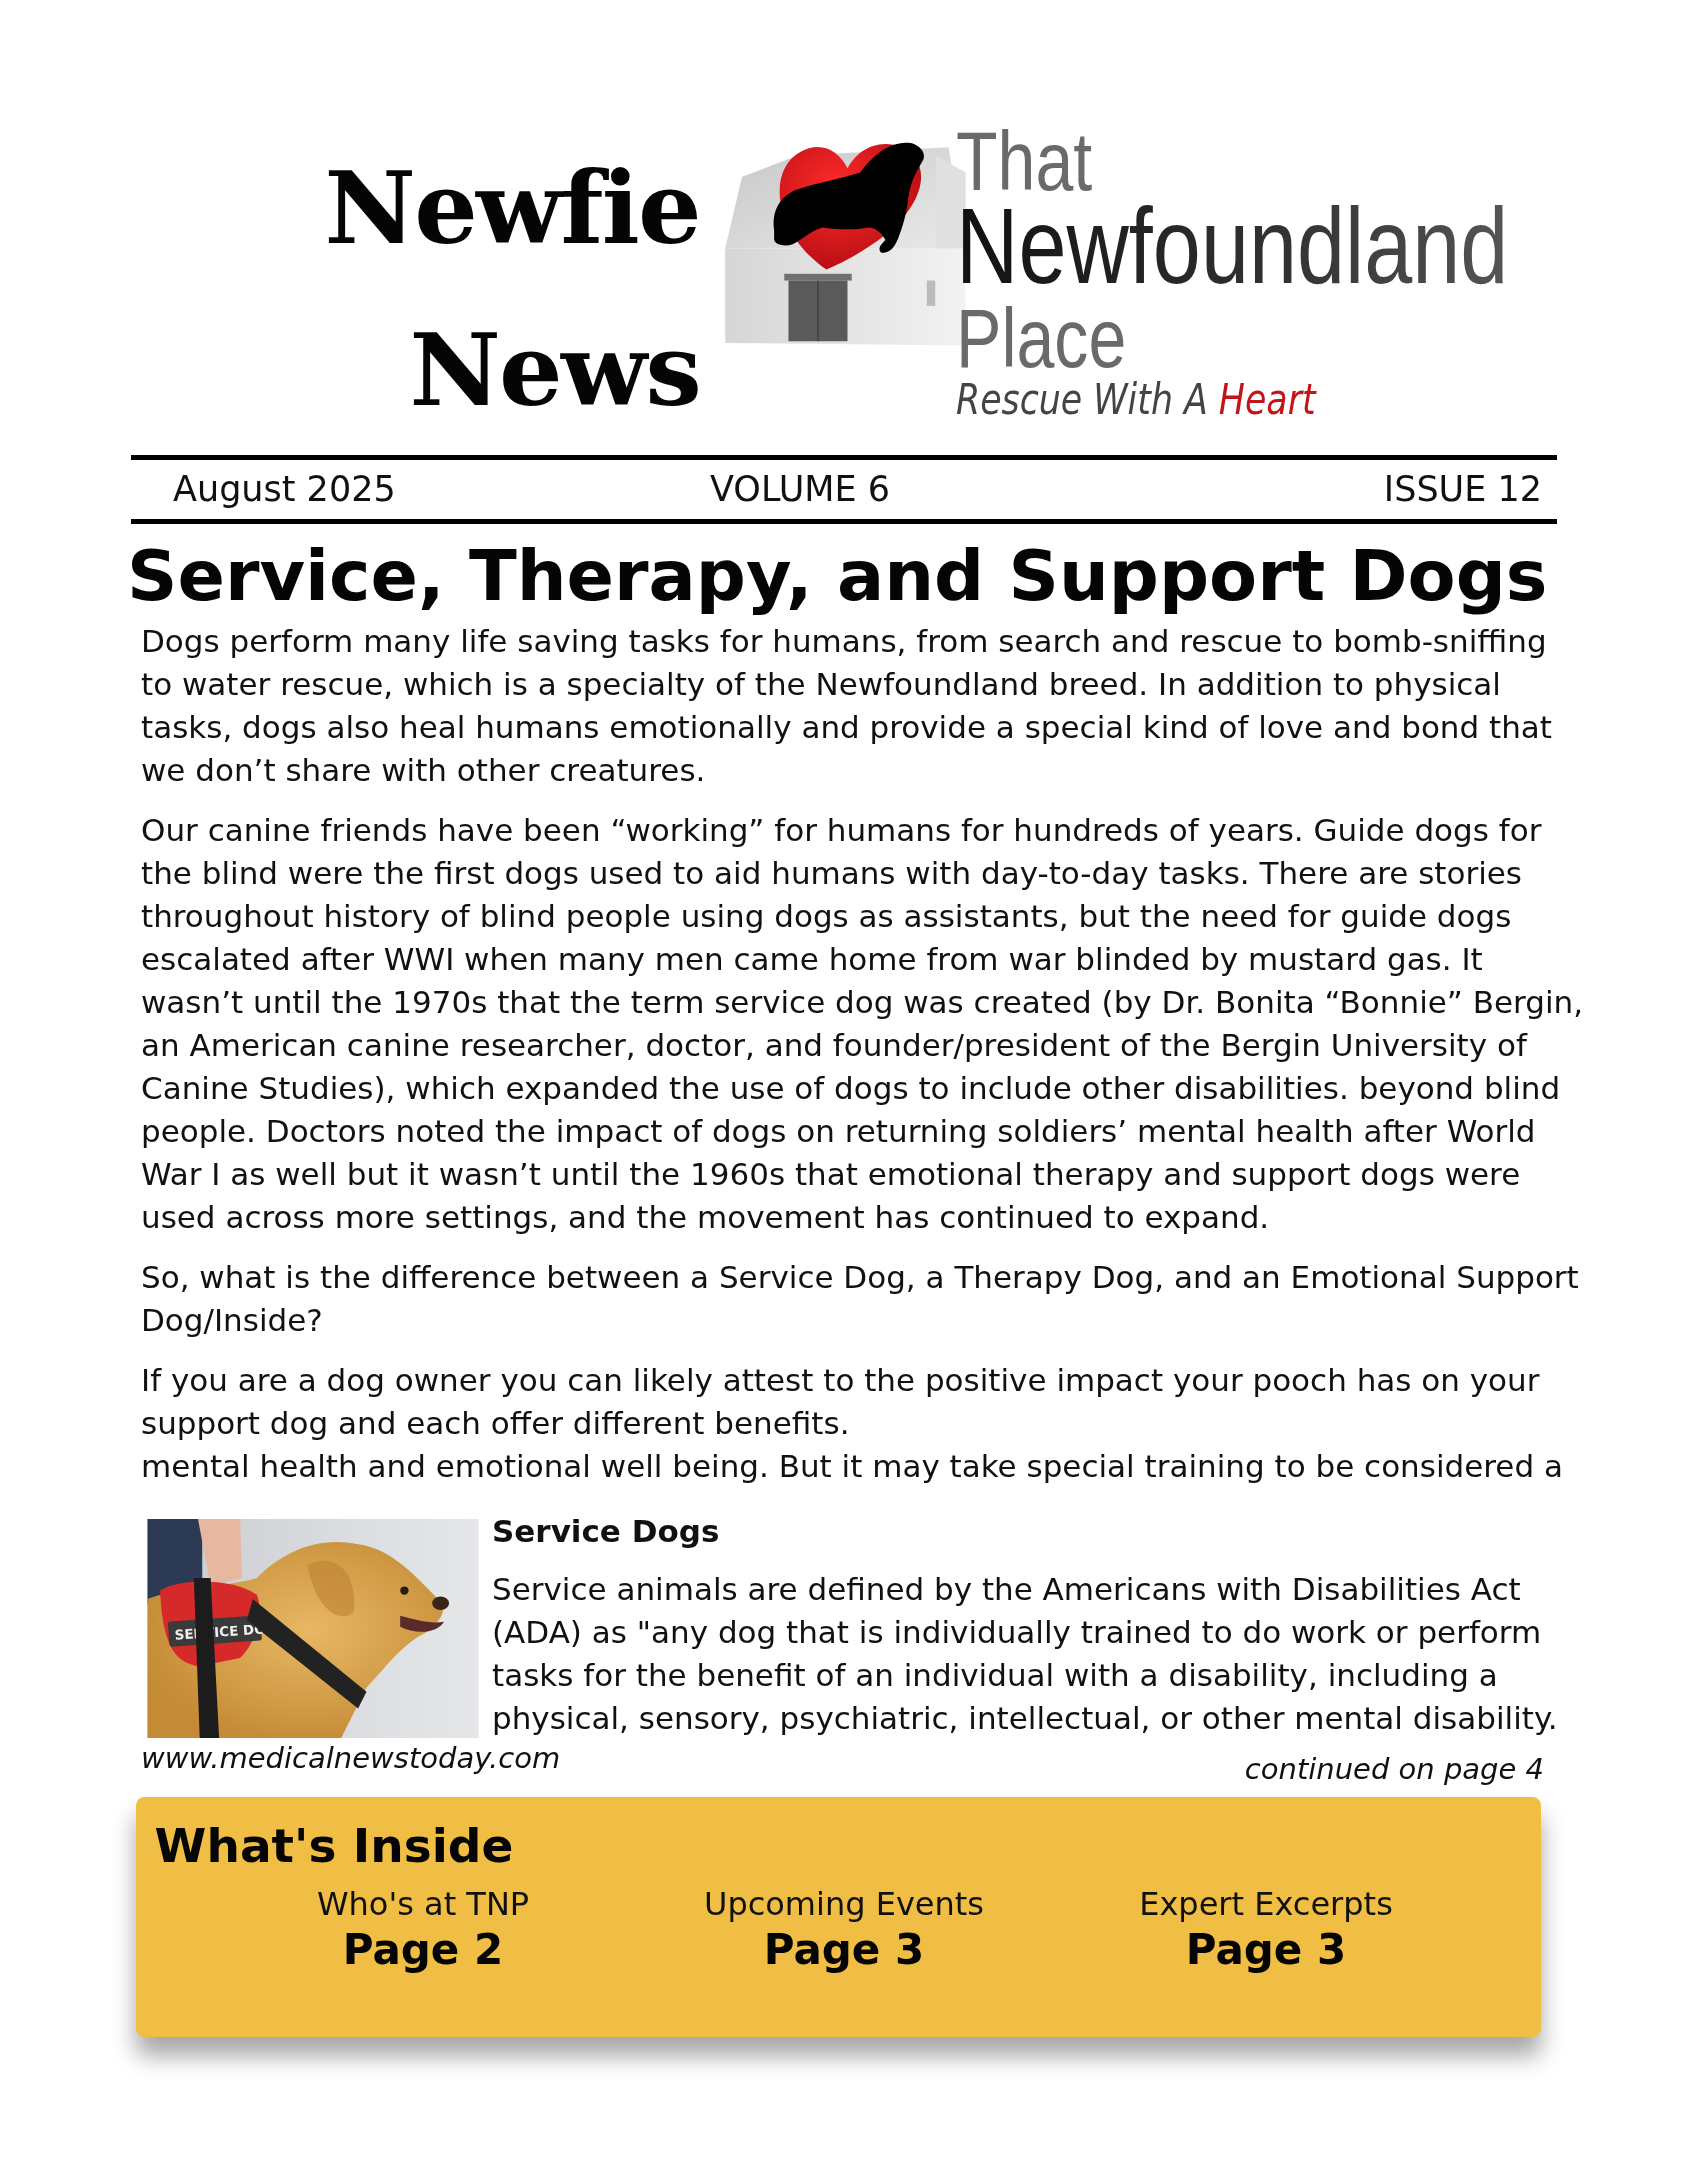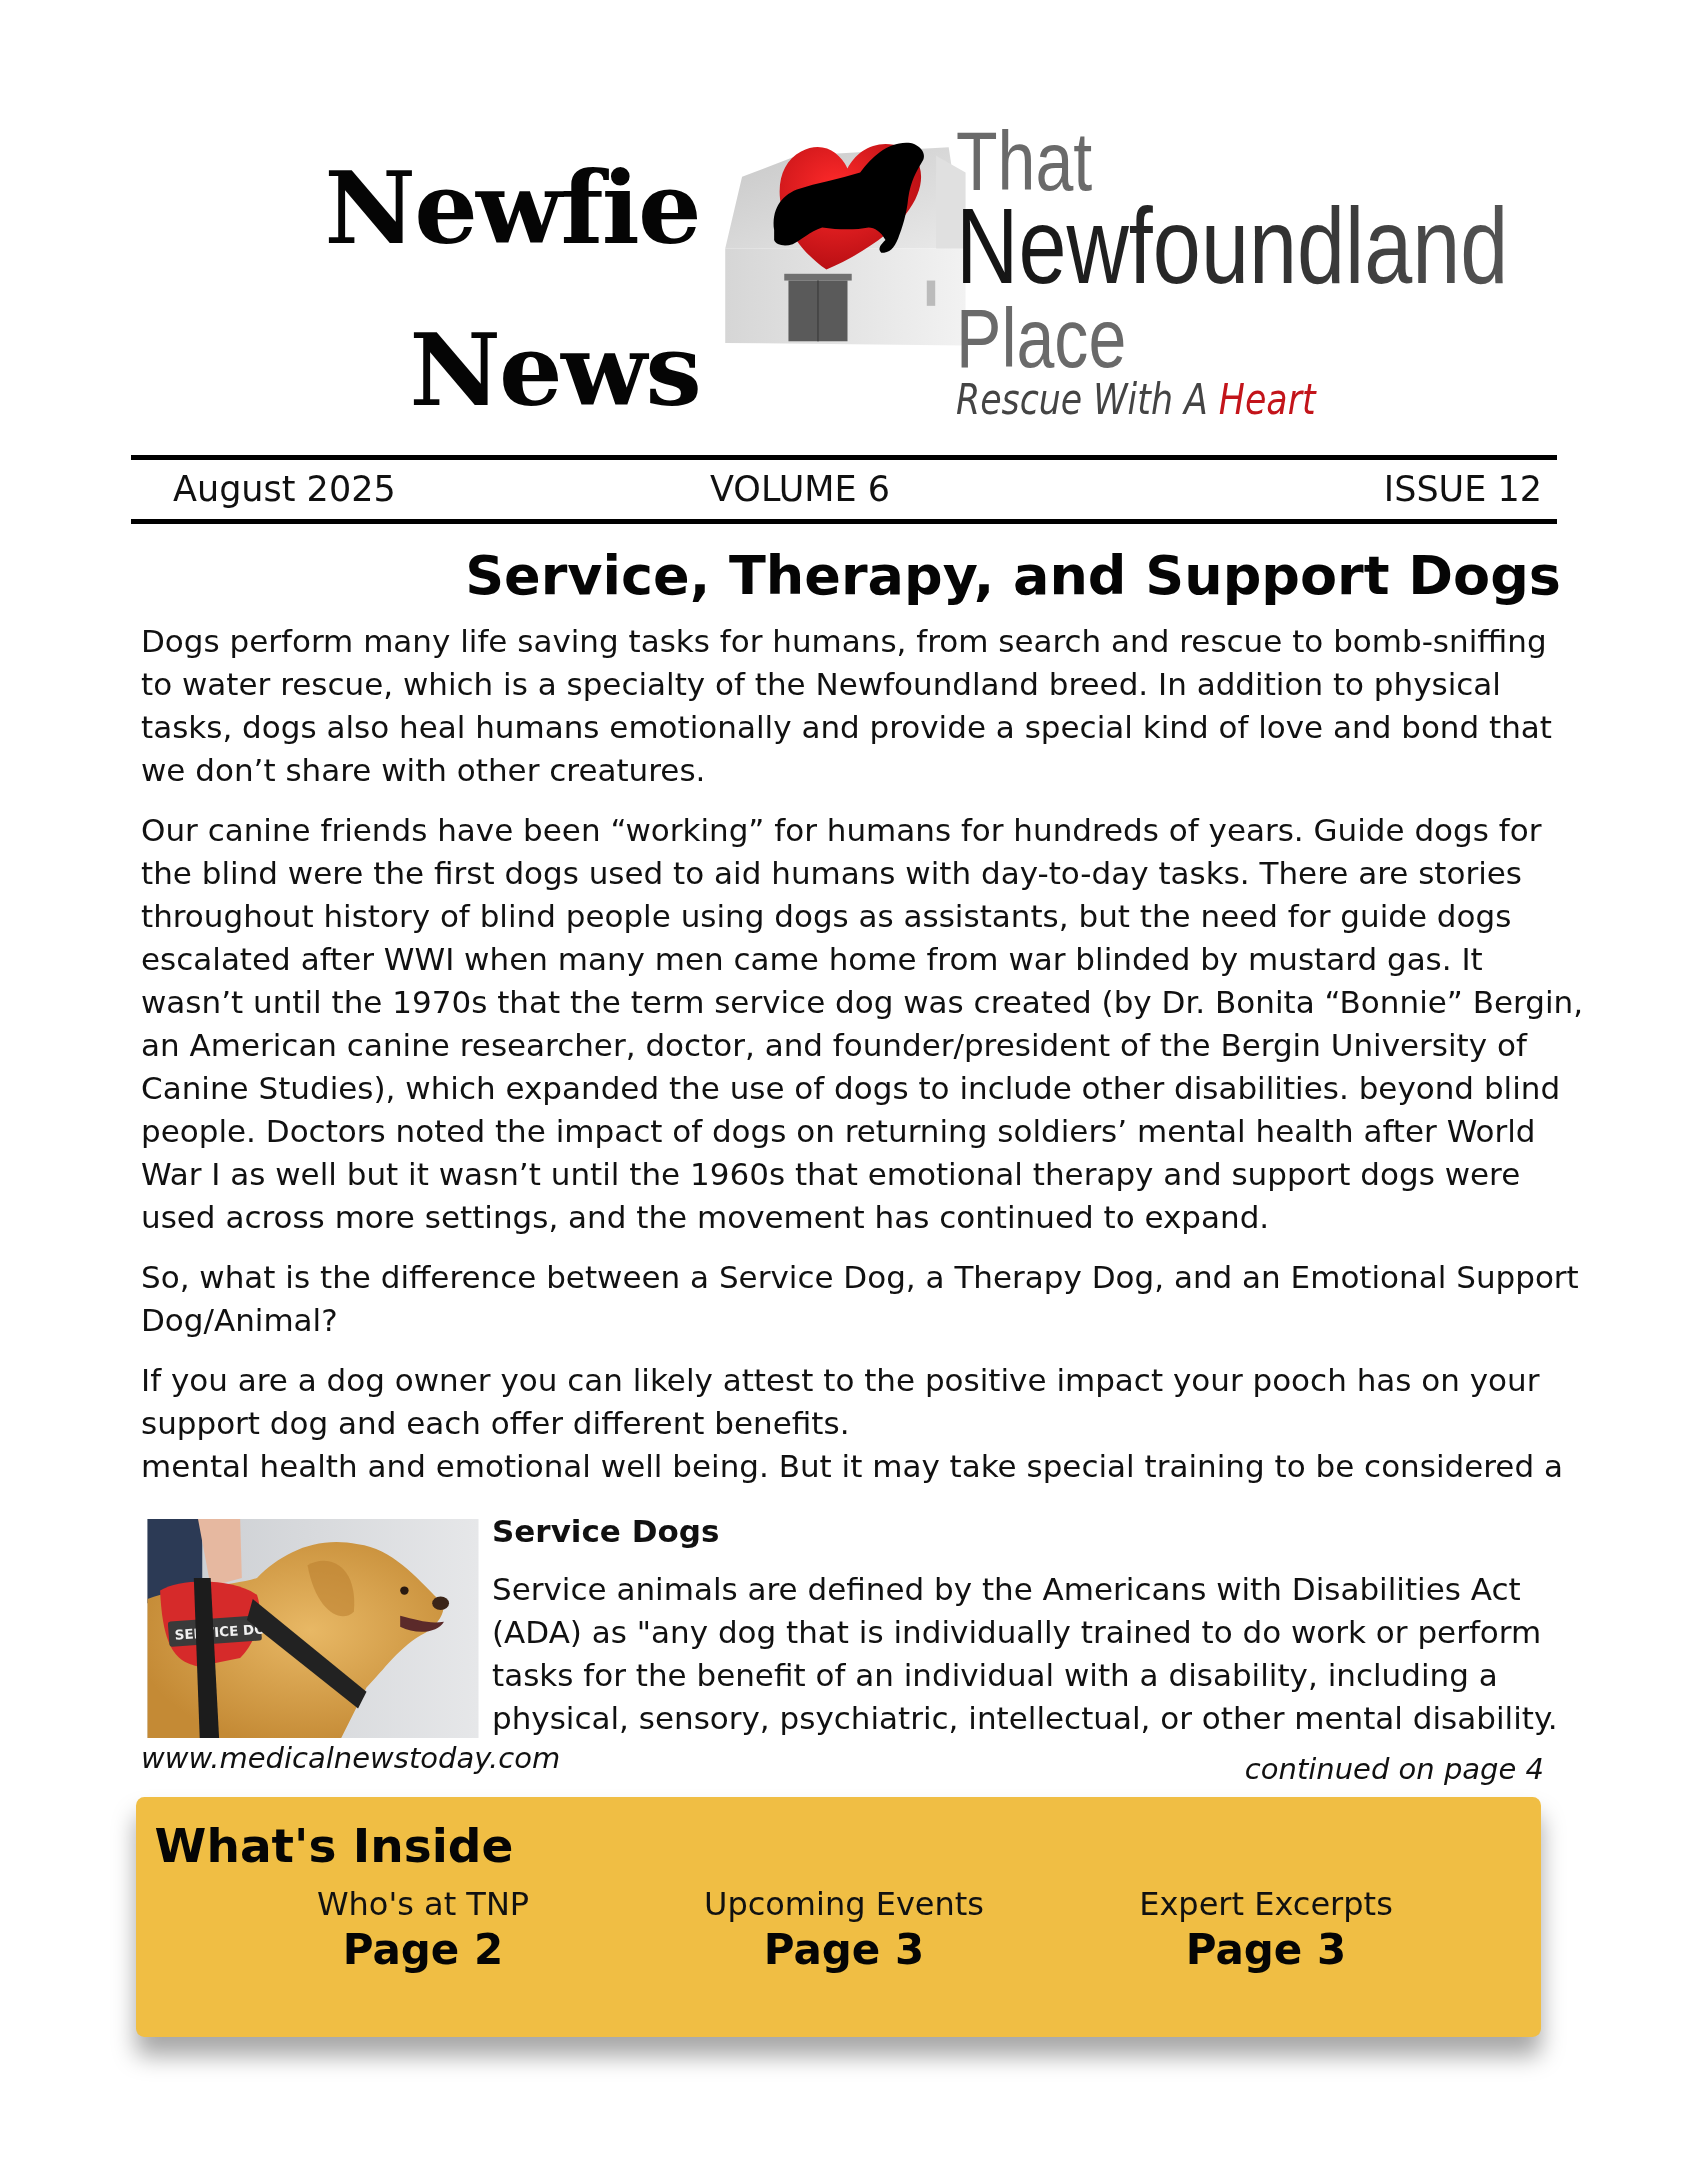--- a/index.html
+++ b/index.html
@@ -21,22 +21,22 @@
   #logo-tagline .red { color:#c3141a; }
   
   .rule { left:131px; width:1426px; height:5px; background:#000; }
   #rule-top { top:455px; }
   #rule-bottom { top:519px; }
   #issue-bar { left:131px; top:462px; width:1426px; height:54px; font-size:35px; line-height:54px; color:#111; }
   #issue-date { position:absolute; left:42px; }
   #issue-volume { position:absolute; left:0; width:1426px; text-align:center; margin-left:-44px; }
   #issue-number { position:absolute; right:15px; }
   
-  #headline { left:127px; top:538px; width:1434px; text-align:right; font-weight:bold;
-    font-size:54px; line-height:76px; color:#050505; }
+  #headline { left:127px; top:538px; width:1434px; text-align:left; font-weight:bold;
+    font-size:70px; line-height:76px; color:#050505; }
   
   #article { left:141px; top:620px; width:1434px; font-size:31px; line-height:43px; color:#111; }
   .para { margin:0 0 17px 0; }
   .para .ln { display:block; white-space:nowrap; }
   
   #dog-photo { left:147px; top:1519px; width:332px; height:219px; overflow:hidden; }
   #photo-credit { left:141px; top:1740px; font-size:29px; font-style:italic; color:#111; line-height:37px; }
   #service-section { left:492px; top:1510px; width:1080px; font-size:31px; line-height:43px; color:#111; }
   #service-heading { font-weight:bold; margin:0 0 15px 0; font-size:31px; }
   #service-text .ln { display:block; white-space:nowrap; }
@@ -116,21 +116,21 @@
     <span class="ln">escalated after WWI when many men came home from war blinded by mustard gas. It</span>
     <span class="ln">wasn’t until the 1970s that the term service dog was created (by Dr. Bonita “Bonnie” Bergin,</span>
     <span class="ln">an American canine researcher, doctor, and founder/president of the Bergin University of</span>
     <span class="ln">Canine Studies), which expanded the use of dogs to include other disabilities. beyond blind</span>
     <span class="ln">people. Doctors noted the impact of dogs on returning soldiers’ mental health after World</span>
     <span class="ln">War I as well but it wasn’t until the 1960s that emotional therapy and support dogs were</span>
     <span class="ln">used across more settings, and the movement has continued to expand.</span>
   </p>
   <p class="para">
     <span class="ln">So, what is the difference between a Service Dog, a Therapy Dog, and an Emotional Support</span>
-    <span class="ln">Dog/Animal?</span>
+    <span class="ln">Dog/Inside?</span>
   </p>
   <p class="para">
     <span class="ln">If you are a dog owner you can likely attest to the positive impact your pooch has on your</span>
     <span class="ln">support dog and each offer different benefits.</span>
     <span class="ln">mental health and emotional well being. But it may take special training to be considered a</span>
   </p>
 </div>
 
 <div id="dog-photo" class="abs">
   <svg width="332" height="219" viewBox="0 0 393 260">

